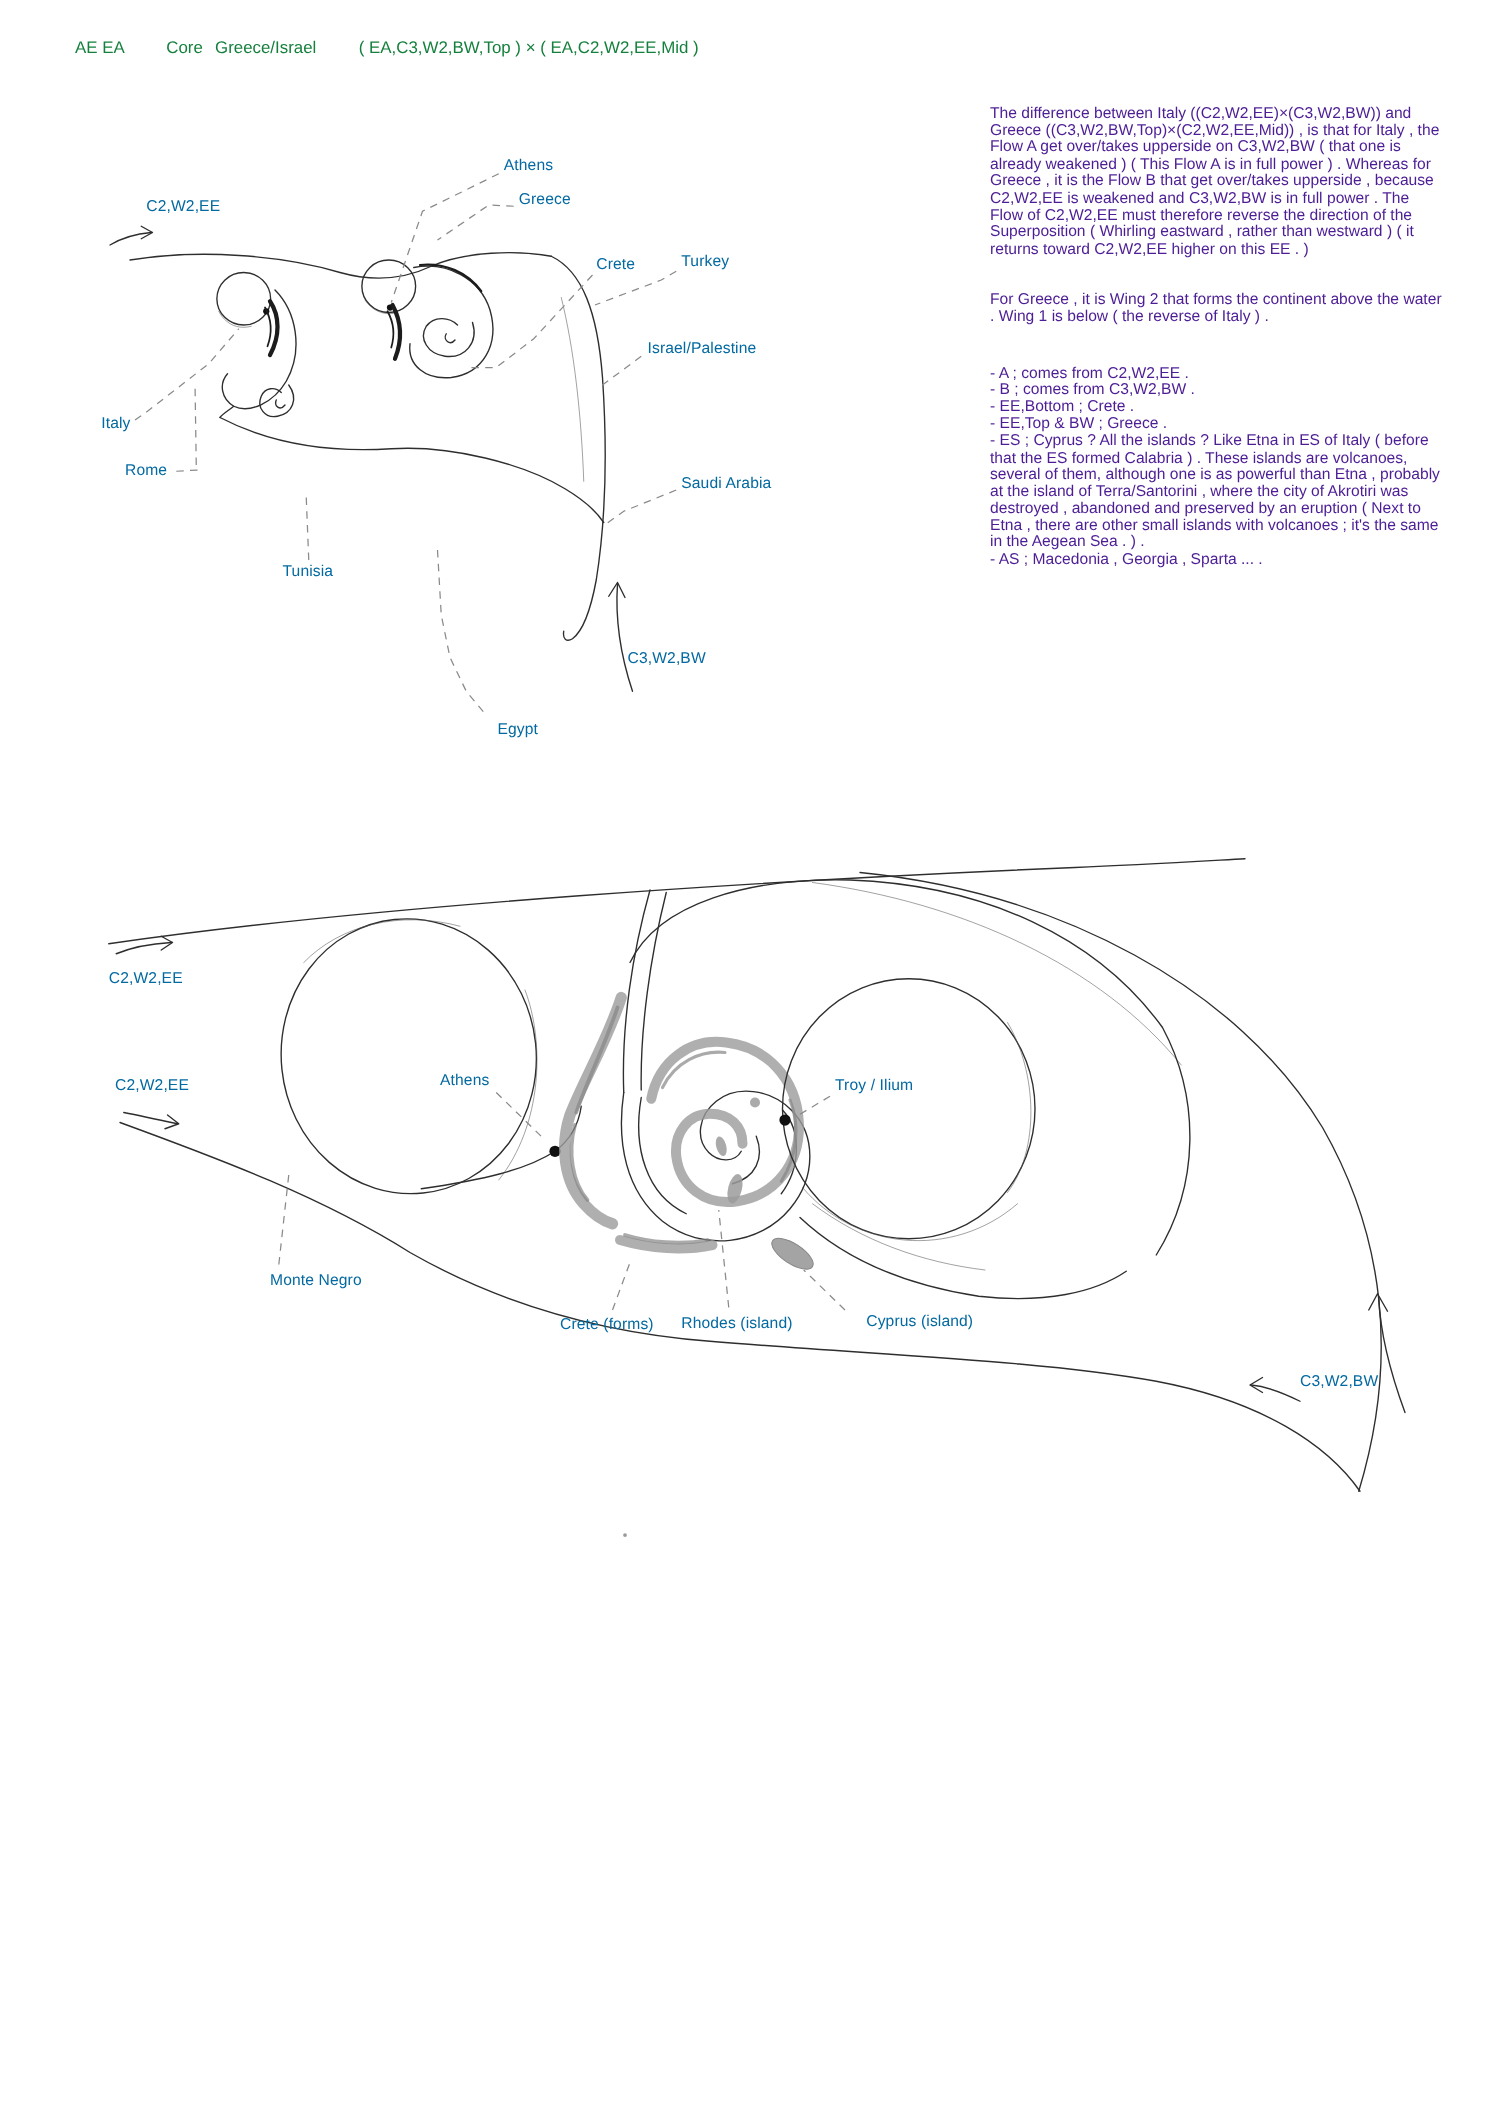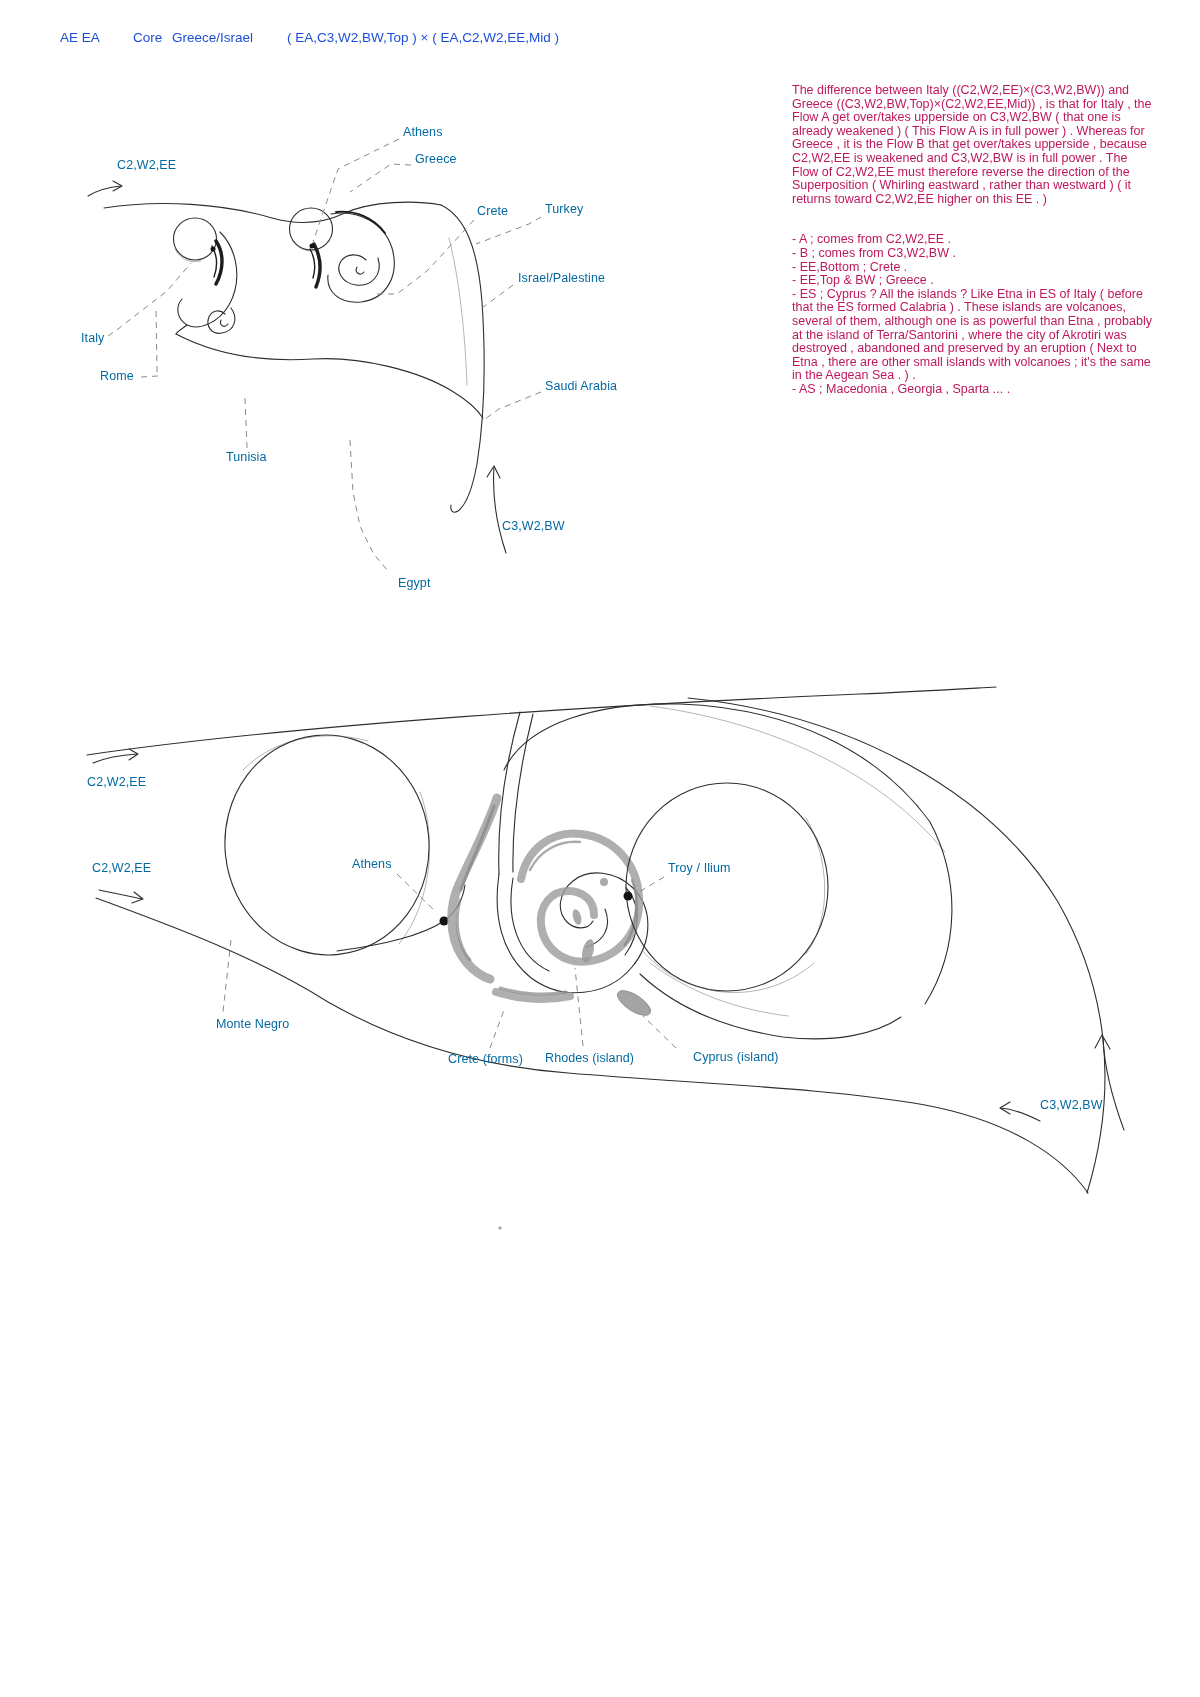--- a/index.html
+++ b/index.html
@@ -1,22 +1,22 @@
 <!DOCTYPE html>
 <html><head>
 <meta charset="utf-8">
 <style>
   html,body{margin:0;padding:0;background:#ffffff;}
   #canvas{position:relative;width:1200px;height:1697px;background:#ffffff;overflow:hidden;
           font-family:"Liberation Sans", sans-serif;}
   svg{position:absolute;left:0;top:0;}
   .lbl{position:absolute;white-space:nowrap;font-size:12.5px;color:#0369a1;letter-spacing:0.1px;}
-  .hdr{position:absolute;top:30px;font-size:13.5px;color:#1d4ed8;white-space:nowrap;}
+  .hdr{position:absolute;top:30px;font-size:13.5px;color:#15803d;white-space:nowrap;}
   #notes{position:absolute;left:792px;top:84px;width:362px;font-size:12.5px;line-height:13.6px;
-         color:#be185d;}
+         color:#4c1d95;}
   #notes .para{margin:0 0 27px 0;}
   #notes .bullet{margin:0;}
   .stroke{fill:none;stroke:#2e2e2e;stroke-width:1.1;stroke-linecap:round;}
   .thin{fill:none;stroke:#555;stroke-width:0.8;stroke-linecap:round;opacity:0.55;}
   .dash{fill:none;stroke:#8a8a8a;stroke-width:1;stroke-dasharray:6 5;stroke-linecap:butt;}
   .gray{fill:none;stroke:#9b9b9b;stroke-linecap:round;opacity:0.8;}
   .graytex{fill:none;stroke:#868686;stroke-linecap:round;opacity:0.7;}
   .crescent{fill:none;stroke:#1c1c1c;stroke-linecap:round;}
 </style>
 </head>
@@ -165,20 +165,21 @@
 
   <div>
     <span class="hdr" style="left:60px">AE EA</span>
     <span class="hdr" style="left:133px">Core</span>
     <span class="hdr" style="left:172px">Greece/Israel</span>
     <span class="hdr" style="left:287px">( EA,C3,W2,BW,Top ) × ( EA,C2,W2,EE,Mid )</span>
   </div>
 
   <div id="notes">
     <div class="para">The difference between Italy ((C2,W2,EE)×(C3,W2,BW)) and Greece ((C3,W2,BW,Top)×(C2,W2,EE,Mid)) , is that for Italy , the Flow A get over/takes upperside on C3,W2,BW ( that one is already weakened ) ( This Flow A is in full power ) . Whereas for Greece , it is the Flow B that get over/takes upperside , because C2,W2,EE is weakened and C3,W2,BW is in full power . The Flow of C2,W2,EE must therefore reverse the direction of the Superposition ( Whirling eastward , rather than westward ) ( it returns toward C2,W2,EE higher on this EE . )</div>
+    <div class="para" style="margin-bottom:31px">For Greece , it is Wing 2 that forms the continent above the water . Wing 1 is below ( the reverse of Italy ) .</div>
     <div class="bullet">-  A ;  comes from C2,W2,EE  .</div>
     <div class="bullet">-  B ;  comes from C3,W2,BW  .</div>
     <div class="bullet">-  EE,Bottom ;  Crete .</div>
     <div class="bullet">-  EE,Top &amp; BW ;  Greece  .</div>
     <div class="bullet">-  ES ;  Cyprus ? All the islands ? Like Etna in ES of Italy ( before that the ES formed Calabria ) . These islands are volcanoes, several of them, although one is as powerful than Etna , probably at the island of Terra/Santorini , where the city of Akrotiri was destroyed , abandoned and preserved by an eruption ( Next to Etna , there are other small islands with volcanoes ; it's the same in the Aegean Sea . )  .</div>
     <div class="bullet">-  AS ;  Macedonia , Georgia , Sparta ...  .</div>
   </div>
 
   <div class="lbl" style="left:117px;top:158px">C2,W2,EE</div>
   <div class="lbl" style="left:403px;top:125px">Athens</div>

